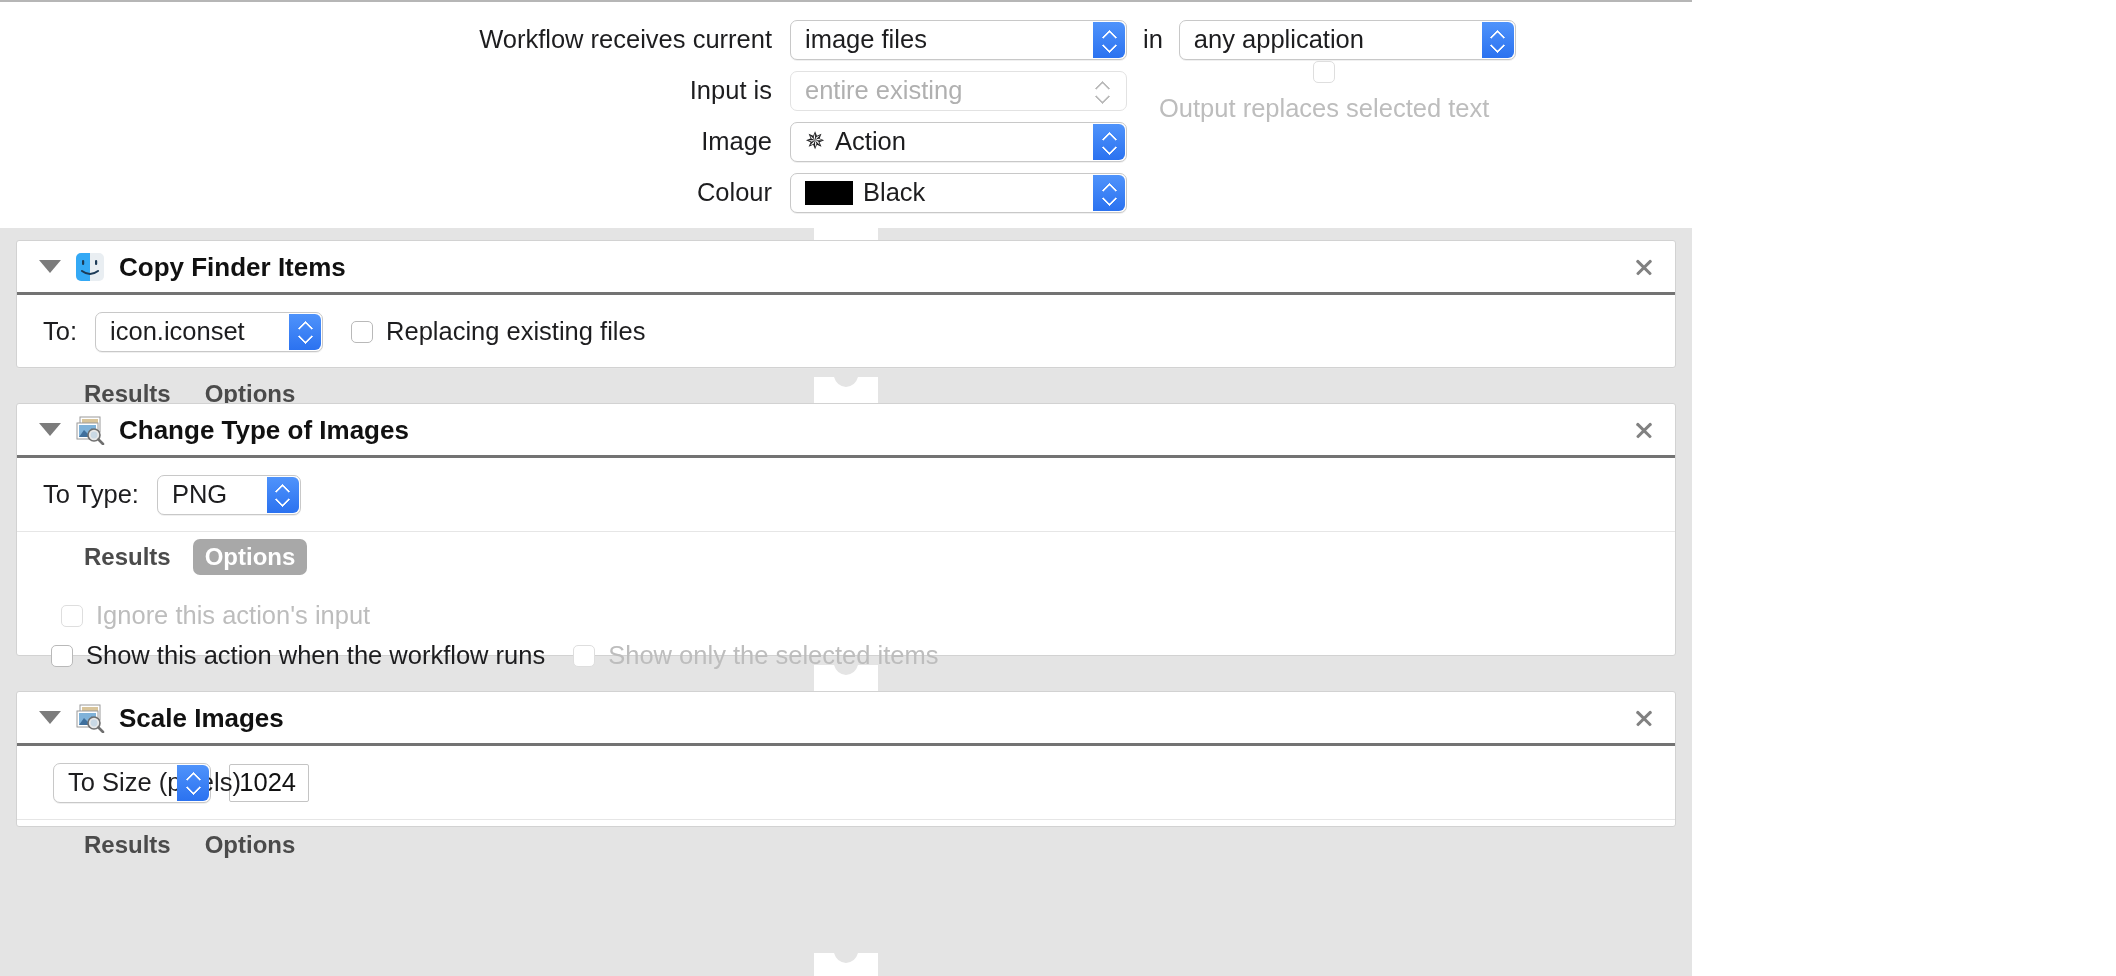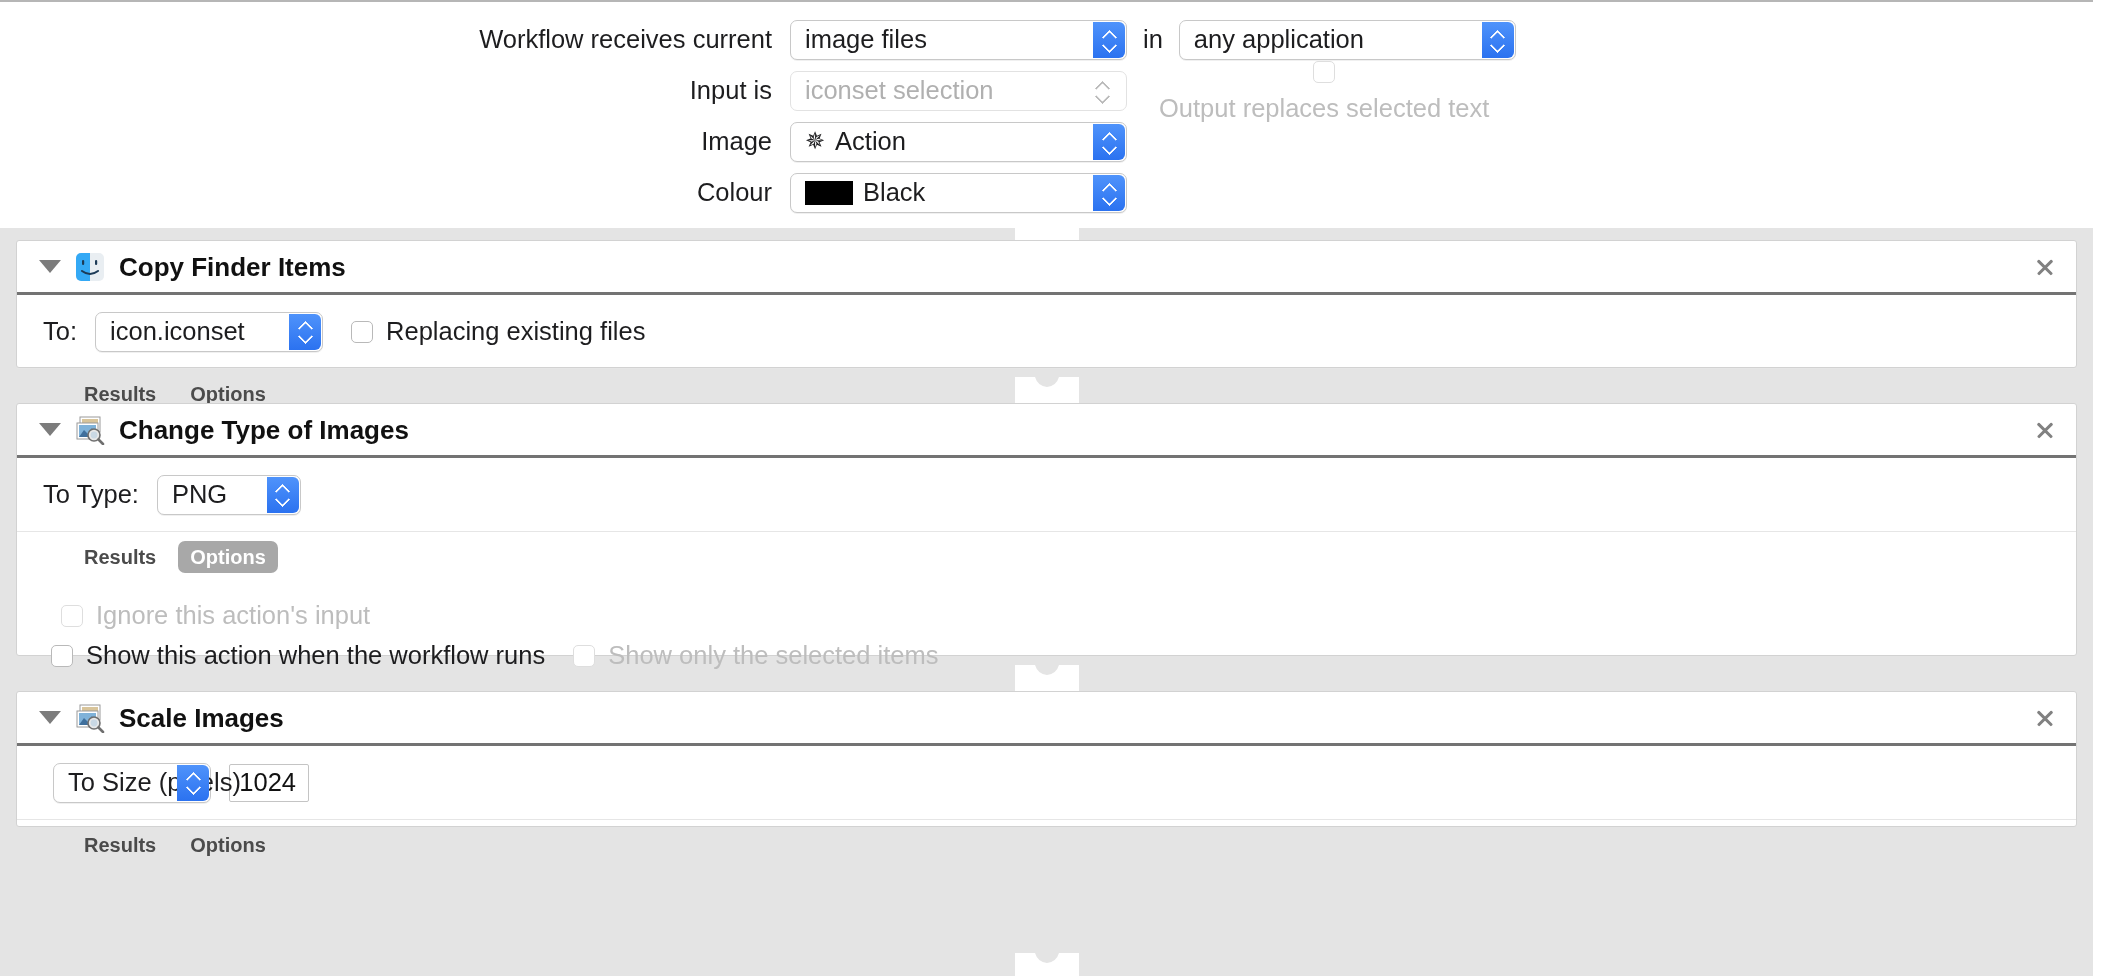--- a/index.html
+++ b/index.html
@@ -8,21 +8,21 @@
     width: 2116px;
     height: 976px;
     overflow: hidden;
     background: #ffffff;
     font-family: "Liberation Sans", sans-serif;
     -webkit-font-smoothing: antialiased;
   }
 
   #app {
     position: relative;
-    width: 2093px;
+    width: 1692px;
     height: 976px;
     background: #ffffff;
   }
 
   
   .top-rule {
     position: absolute;
     top: 0; left: 0; right: 0;
     height: 2px;
     background: #b6b6b6;
@@ -281,21 +281,21 @@
 
   
   .act-tabs {
     height: 50px;
     display: flex;
     align-items: center;
     padding-left: 55px;
     gap: 10px;
   }
   .tab {
-    font-size: 20px;
+    font-size: 24px;
     font-weight: bold;
     color: #4b4b4b;
     padding: 6px 12px;
     border-radius: 7px;
     line-height: 1;
     cursor: default;
     white-space: nowrap;
   }
   .tab.selected {
     background: #a8a8a8;
@@ -354,21 +354,21 @@
           <span class="chev up"></span>
           <span class="chev dn"></span>
         </span>
       </div>
     </div>
 
     <div class="wf-row r2">
       <div class="wf-label">Input is</div>
 
       <div class="popup disabled" id="popup-input-is">
-        <span class="pv">iconset selection</span>
+        <span class="pv">entire existing</span>
         <span class="stepper grey">
           <span class="chev up"></span>
           <span class="chev dn"></span>
         </span>
       </div>
 
       <div class="cbx-wrap" style="margin-left:32px;flex-direction:column;">
         <span class="cbx dim"></span>
         <span class="cbx-label dim">Output replaces selected text</span>
       </div>

